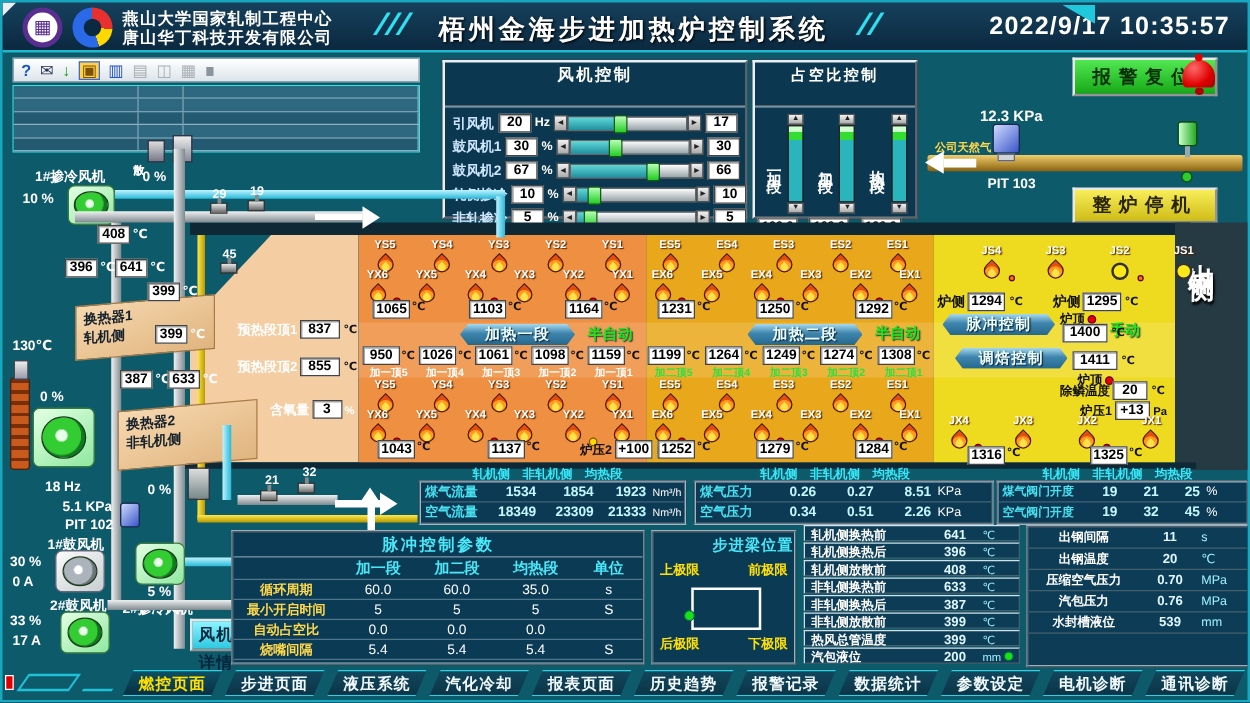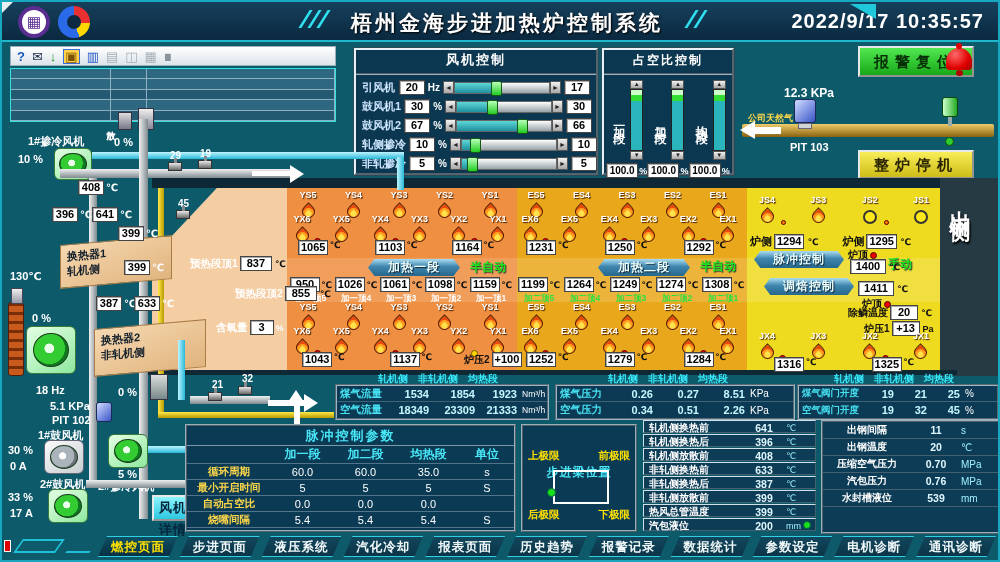--- a/index.html
+++ b/index.html
@@ -24,21 +24,21 @@
 .tico{font-size:13px;line-height:13px;font-weight:bold;}
 .c-help{color:#1557c0;}.c-navy{color:#24324f;}.c-green{color:#1c9a1c;}.c-blue{color:#2255cc;}
 .c-gray{color:#a8b0b6;}.c-lock{color:#8a949c;}
 .c-sel{background:#ffd24a;border:1px solid #3a6ae0;color:#7a5200;padding:0 1px;}
 .alarm-box{position:absolute;left:8px;top:66px;width:326px;height:54px;border:1px solid #35e0e0;display:flex;flex-direction:column;}
 .arow{display:grid;grid-template-columns:100px 36px auto;flex:1;}
 .arow span{border-right:1px solid #8fb0c0;border-bottom:1px solid #8fb0c0;}
 .ar-a{background:#2d6880;}.ar-b{background:#235a72;}
 
 .panel{position:absolute;background:#0b3850;border:2px solid;border-color:#e8f0f4 #56646e #56646e #e8f0f4;box-shadow:0 0 0 1px #2a4a5a;}
-.ptitle{height:25px;line-height:20px;text-align:center;color:#fff;font-weight:bold;font-size:13px;letter-spacing:2px;border-bottom:2px groove #9ab0bc;}
+.ptitle{height:36px;line-height:20px;text-align:center;color:#fff;font-weight:bold;font-size:13px;letter-spacing:2px;border-bottom:2px groove #9ab0bc;}
 .frows{padding:5px 6px;display:flex;flex-direction:column;gap:4px;}
 .frow{display:flex;align-items:center;gap:3px;height:15px;}
 .flabel{width:54px;color:#cfe6ff;font-size:11px;font-weight:bold;white-space:nowrap;}
 .vbox{display:inline-block;background:#fff;border:1px solid #444;box-shadow:inset 1px 1px 0 #aaa;color:#000;font-weight:bold;font-size:11px;height:15px;line-height:13px;min-width:26px;text-align:center;padding:0 2px;white-space:nowrap;}
 .funit{width:16px;color:#fff;font-size:10px;font-weight:bold;}
 .slider{display:flex;align-items:center;}
 .sbtn{width:11px;height:13px;background:linear-gradient(#f2f2f2,#a8a8a8);border:1px solid #555;font-size:7px;line-height:11px;text-align:center;color:#222;}
 .track{position:relative;width:96px;height:12px;background:linear-gradient(180deg,#fdfdfd,#96a2a8);border:1px solid #666;}
 .fill{position:absolute;left:0;top:0;bottom:0;background:linear-gradient(180deg,#5fd8d8,#1f8f9f);}
 .thumb{position:absolute;top:-2px;width:11px;height:15px;margin-left:-6px;background:linear-gradient(180deg,#b8ffb8,#22cc22);border:1px solid #145a14;border-radius:2px;}
@@ -135,21 +135,21 @@
 .pulse{position:absolute;background:#0b3a54;border:2px ridge #9ab0bc;}
 .pulse .ttl{height:20px;line-height:20px;text-align:center;color:#49e8f8;font-size:13px;font-weight:bold;letter-spacing:2px;border-bottom:1px solid #7f98a8;}
 .pgrid{display:grid;grid-template-columns:84px 63px 63px 63px 54px;height:18px;align-items:center;border-bottom:1px solid #50758a;}
 .pgrid span{text-align:center;}
 .phead span{color:#49e8f8;font-size:12px;font-weight:bold;}
 .pdata{height:16px;}
 .pdata .pl{color:#ffd84a;font-size:10.5px;font-weight:bold;}
 .pdata span{color:#fff;font-size:11px;}
 
 .beam{position:absolute;background:#0b3a54;border:2px ridge #9ab0bc;}
-.beam .ttl{text-align:center;color:#49e8f8;font-size:12px;font-weight:bold;padding-top:2px;letter-spacing:1px;margin-top:36px;}
+.beam .ttl{text-align:right;color:#49e8f8;font-size:12px;font-weight:bold;padding-top:2px;letter-spacing:1px;}
 .ylab{position:absolute;color:#ffe000;font-size:10.5px;font-weight:bold;}
 .brect{position:absolute;border:2px solid #fff;}
 .gdot2{position:absolute;width:9px;height:9px;border-radius:50%;background:#19e019;border:1px solid #064;}
 
 .mlist{position:absolute;display:flex;flex-direction:column;gap:1px;}
 .mrow{position:relative;display:grid;grid-template-columns:98px 44px auto;align-items:center;height:13px;background:#0d3c56;border:1px solid;border-color:#cfe0e8 #44606e #44606e #cfe0e8;}
 .ml{color:#fff;font-weight:bold;font-size:10px;padding-left:5px;white-space:nowrap;}
 .mv{color:#dff8ff;font-size:10.5px;font-weight:bold;text-align:center;}
 .mu{color:#9ff0ff;font-size:9px;}
 .gdot{position:absolute;right:4px;top:2px;width:8px;height:8px;border-radius:50%;background:#19e019;border:1px solid #064;}
@@ -167,20 +167,24 @@
 </head>
 <body>
 
 <div class="screen">
 
   <div class="hdr">
     <span class="emblem">▦</span>
     <span class="swirl">
         <i></i>
       </span>
+    <div class="org">
+      <div>燕山大学国家轧制工程中心</div>
+      <div>唐山华丁科技开发有限公司</div>
+    </div>
     <span class="slashes" style="left:302px;">
         <i></i>
         <i></i>
         <i></i>
       </span>
     <span class="slashes" style="left:688px;">
         <i></i>
         <i></i>
       </span>
     <div class="title">梧州金海步进加热炉控制系统</div>
@@ -516,21 +520,21 @@
       </span>
       <span class="tcell">
         <span class="vbox">1250</span>
         <span class="fu">℃</span>
       </span>
       <span class="tcell">
         <span class="vbox">1292</span>
         <span class="fu">℃</span>
       </span>
     </div>
-  <div class="brow" style="left:753px;top:194px;width:178px;">
+  <div class="brow" style="left:779px;top:194px;width:178px;">
 
   <span class="bunit">
         <b class="blabel">JS4</b>
         <i class="flame"></i>
         <em class="dot orange"></em>
       </span>
       <span class="bunit">
         <b class="blabel">JS3</b>
         <i class="flame"></i>
       </span>
@@ -836,21 +840,21 @@
         <span class="vbox">1325</span>
         <span class="fu">℃</span>
       </span>
     </div>
 
   <div class="hgrp" style="left:188px;top:254px;">
       <b class="wtxt" style="position:static;font-size:10.5px;">预热段顶1</b>
       <span class="vbox" style="min-width:32px;">837</span>
       <span class="fu">℃</span>
     </div>
-  <div class="hgrp" style="left:188px;top:284px;margin-left:45px;">
+  <div class="hgrp" style="left:188px;top:284px;">
       <b class="wtxt" style="position:static;font-size:10.5px;">预热段顶2</b>
       <span class="vbox" style="min-width:32px;">855</span>
       <span class="fu">℃</span>
     </div>
   <div class="hgrp" style="left:214px;top:318px;">
       <b class="wtxt" style="position:static;font-size:10.5px;">含氧量</b>
       <span class="vbox" style="min-width:24px;">3</span>
       <span class="wtxt" style="position:static;font-size:9px;">%</span>
     </div>
 

